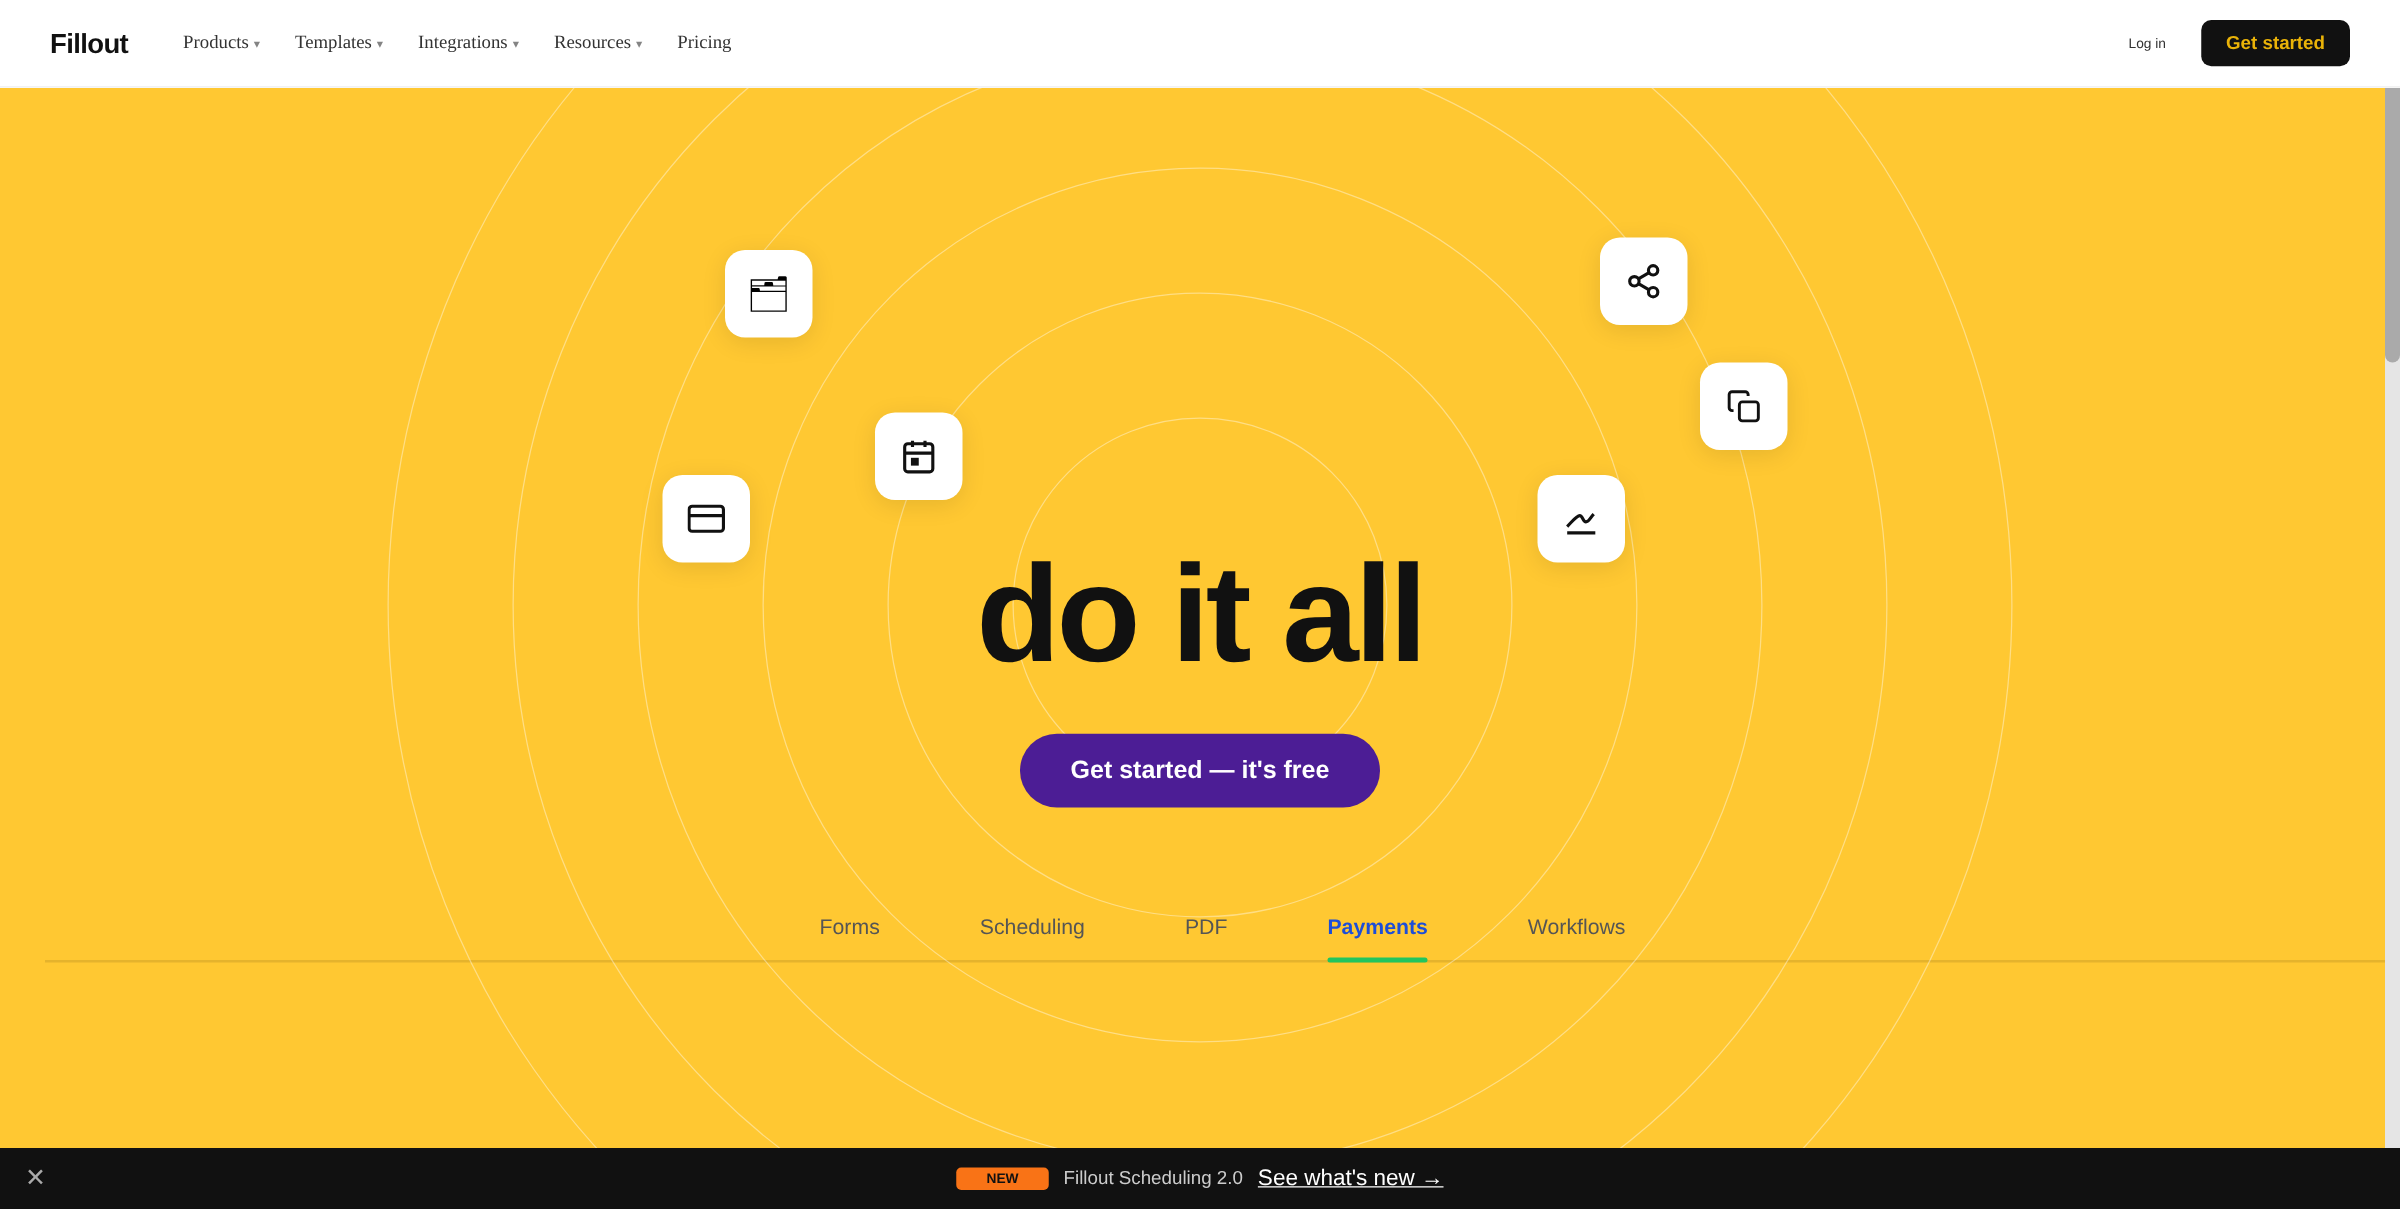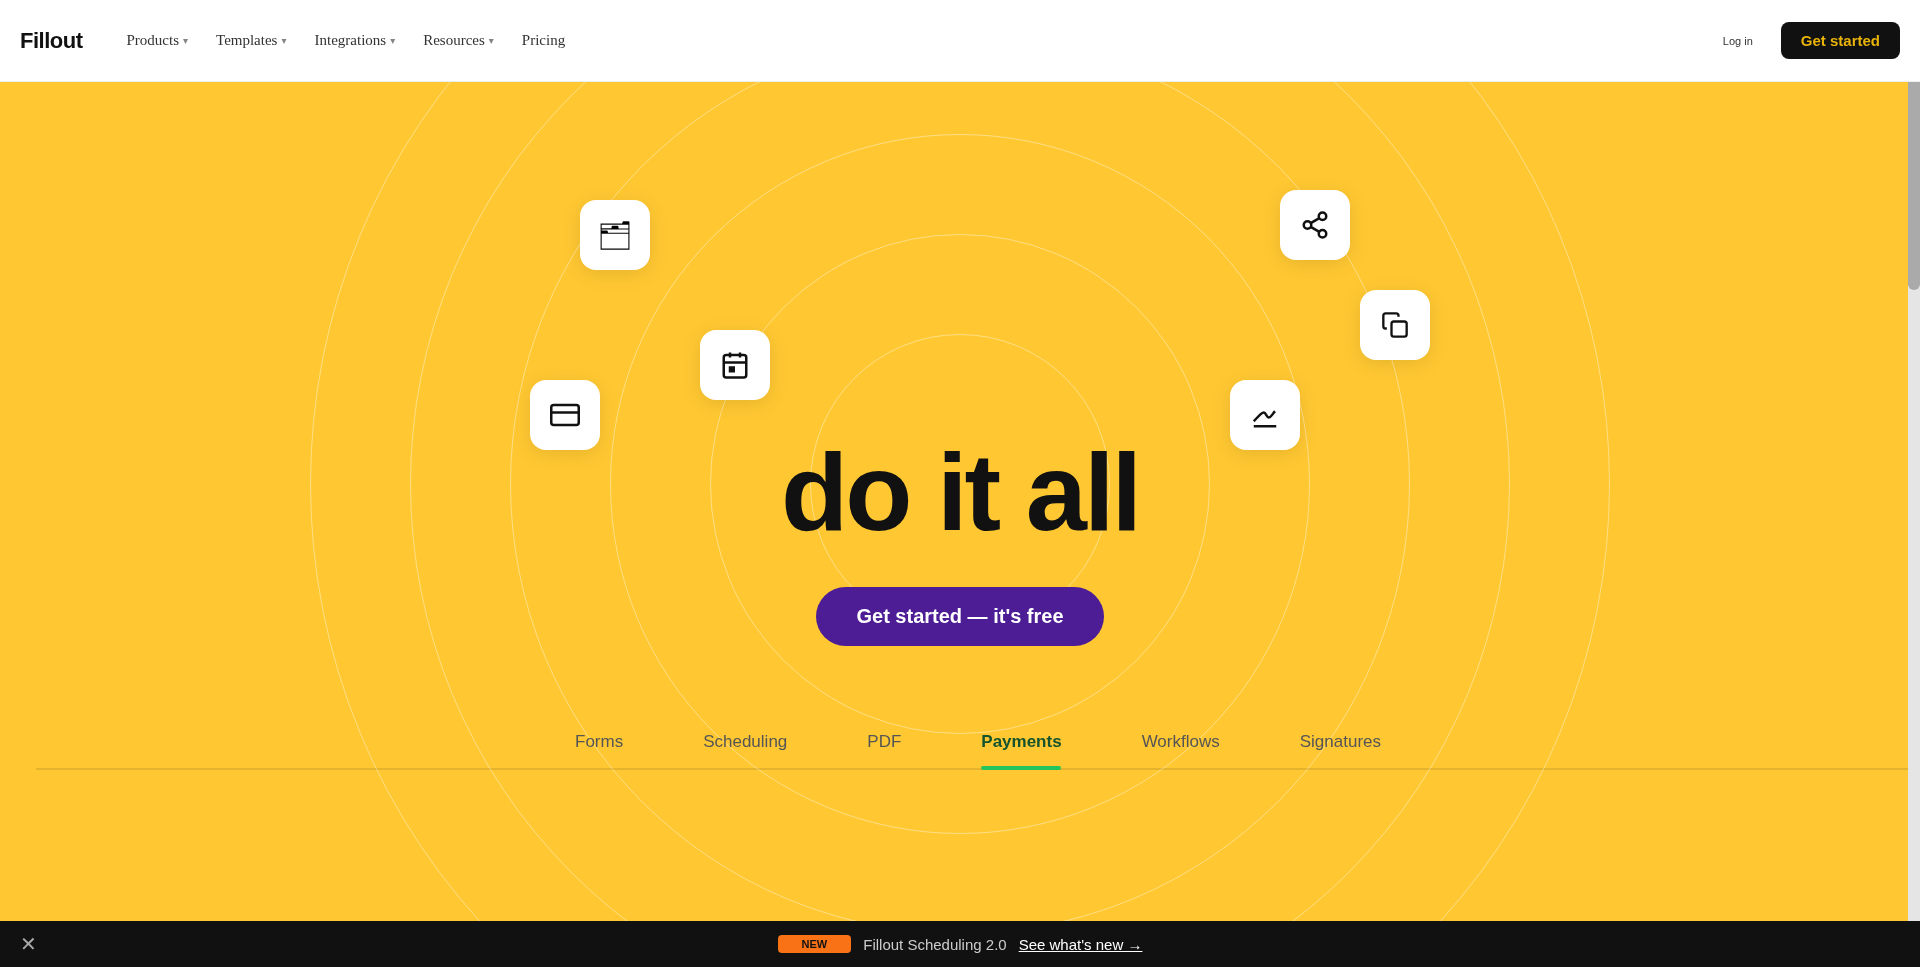--- a/index.html
+++ b/index.html
@@ -9,22 +9,22 @@
     .navbar {
       position: fixed;
       top: 0;
       left: 0;
       right: 0;
       z-index: 100;
       background: #fff;
       border-bottom: 1px solid #eee;
       display: flex;
       justify-content: space-between;
-      padding: 0 20px;
-      height: 82px;
+      padding: 0 40px;
+      height: 70px;
     }
     .navbar-left {
       display: flex;
       align-items: center;
       gap: 32px;
     }
     .logo {
       font-size: 22px;
       font-weight: 700;
       color: #111;
@@ -162,21 +162,21 @@
     .tab-item {
       padding: 16px 40px;
       font-size: 17px;
       color: #555;
       cursor: pointer;
       position: relative;
       white-space: nowrap;
     }
     .tab-item.active {
       font-weight: 700;
-      color: #14532d;
+      color: #1d4ed8;
     }
     .tab-item.active::after {
       content: '';
       position: absolute;
       bottom: -2px;
       left: 50%;
       transform: translateX(-50%);
       width: 80px;
       height: 4px;
       background: #22c55e;
@@ -204,21 +204,21 @@
       font-size: 11px;
       font-weight: 700;
       padding: 3px 24px;
       border-radius: 4px;
     }
     .bottom-bar-text {
       font-size: 15px;
       color: #ccc;
     }
     .bottom-bar-link {
-      font-size: 15px;
+      font-size: 18px;
       color: #fff;
       text-decoration: underline;
       cursor: pointer;
       text-align: center;
     }
     .close-btn {
       position: absolute;
       left: 20px;
       color: #aaa;
       font-size: 20px;
@@ -343,23 +343,20 @@
       </div>
       <div class="tab-item">
         <span>PDF</span>
       </div>
       <div class="tab-item active">
         <span>Payments</span>
       </div>
       <div class="tab-item">
         <span>Workflows</span>
       </div>
-      <div class="tab-item">
-        <span>Signatures</span>
-      </div>
     </div>
   </div>
 </section>
 
 <div class="bottom-bar">
   <span class="close-btn">✕</span>
   <span class="new-badge">NEW</span>
   <span class="bottom-bar-text">Fillout Scheduling 2.0</span>
   <span class="bottom-bar-link">See what's new →</span>
 </div>

